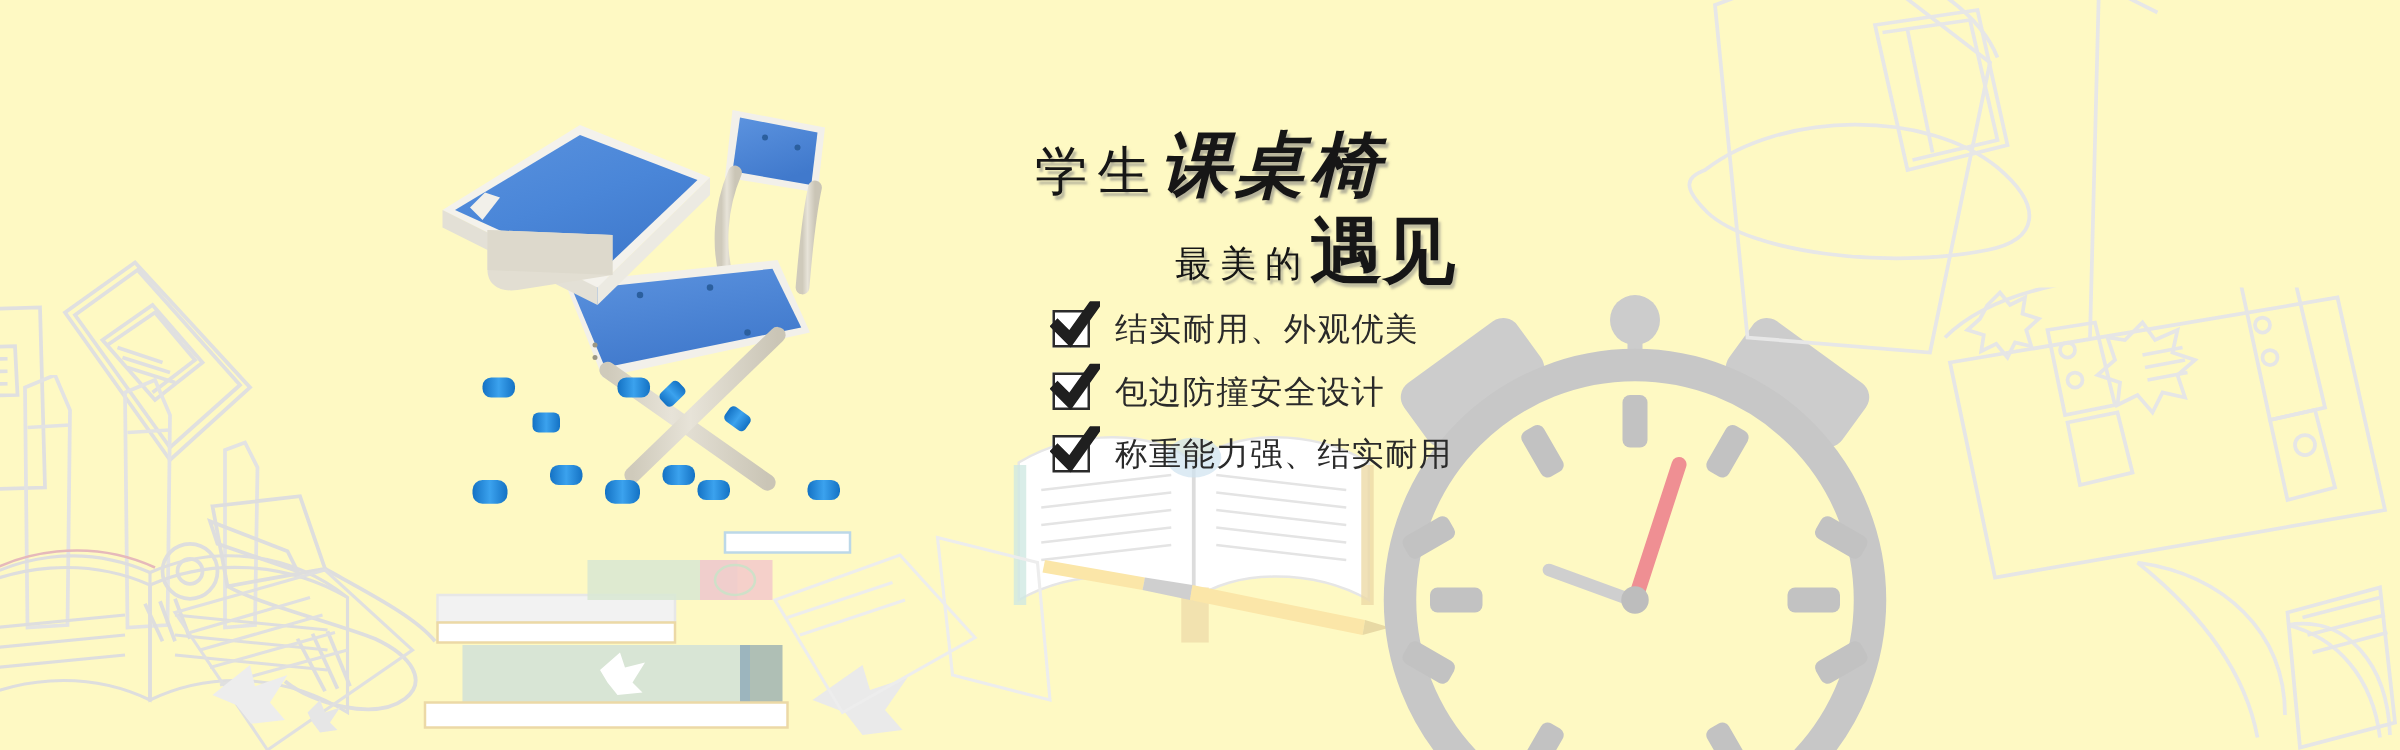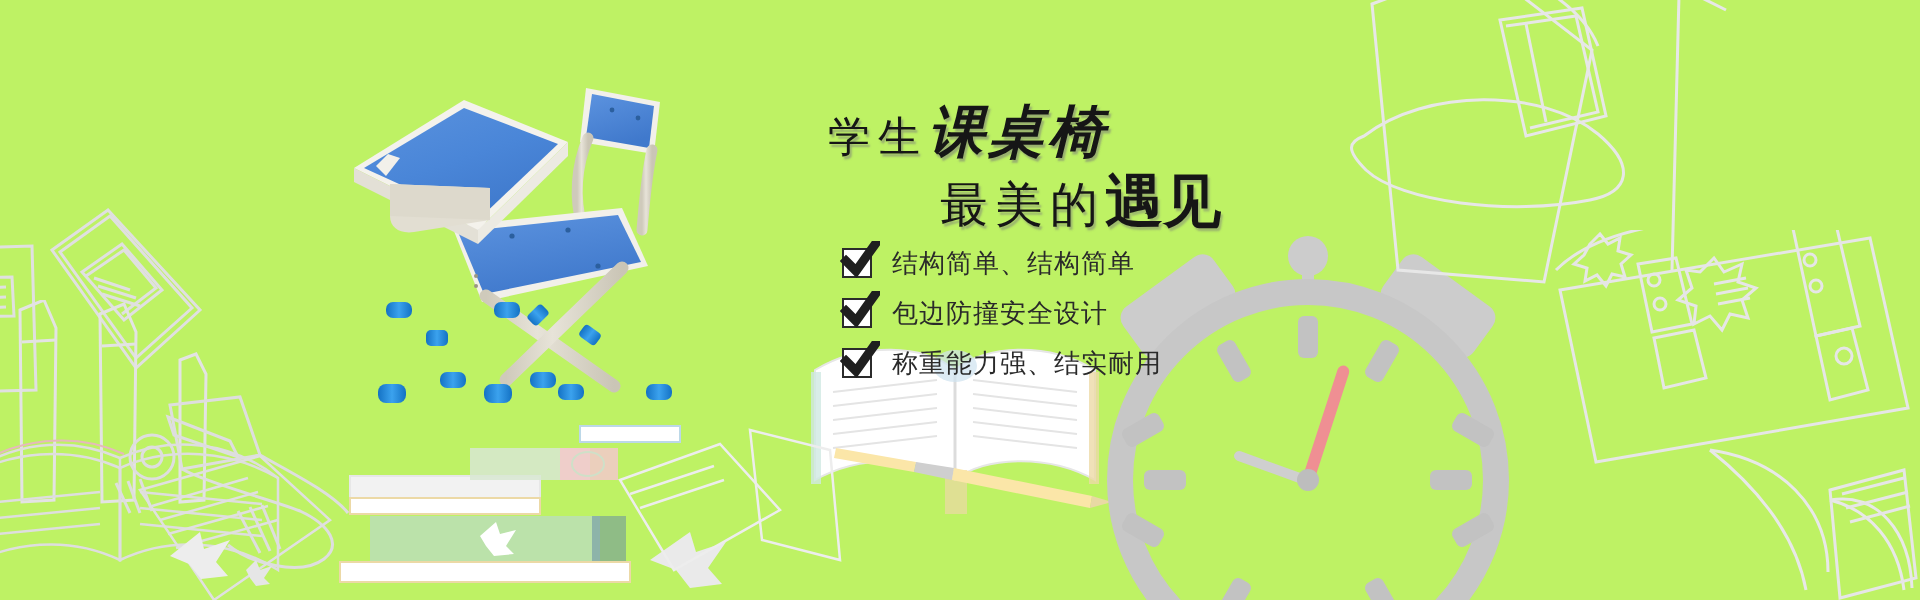--- a/index.html
+++ b/index.html
@@ -5,21 +5,21 @@
   html,body{margin:0;padding:0;}
   body{
     width:1920px;height:600px;
     font-family:"DejaVu Sans","Liberation Sans",sans-serif;
     background:#ffffff;
     overflow:hidden;
   }
   .banner{
     position:relative;
     width:1920px;height:600px;
-    background:#bef264;
+    background:#fef9c3;
     overflow:hidden;
   }
   
   .bg-art{position:absolute;inset:0;pointer-events:none;}
   .bg-art svg{position:absolute;}
 
   
   .product{
     position:absolute;
     left:330px;top:80px;
@@ -50,21 +50,21 @@
   .hl-line1 .big{font-size:56px;font-weight:700;font-style:italic;letter-spacing:4px;}
 
   .hl-line2{
     position:absolute;left:120px;top:68px;
     font-family:"DejaVu Serif","Liberation Serif",serif;
     font-size:44px;
     color:#161616;
     white-space:nowrap;
     text-shadow:2px 3px 2px rgba(120,120,120,.5);
   }
-  .hl-line2 .small{font-size:48px;letter-spacing:7px;}
+  .hl-line2 .small{font-size:29px;letter-spacing:7px;}
   .hl-line2 .bold{
     font-family:"DejaVu Sans","Liberation Sans",sans-serif;
     font-size:58px;font-weight:700;letter-spacing:0px;
     text-shadow:2px 3px 2px rgba(120,120,120,.45);
     margin-top:48px;
   }
 
   .features{
     position:absolute;left:22px;top:152px;
     list-style:none;margin:0;padding:0;
@@ -428,21 +428,21 @@
     </div>
 
     <ul class="features">
       <li class="feature">
         <span class="check-icon">
           <span class="box"></span>
           <svg width="40" height="42" viewBox="0 0 40 42">
               <path d="M6 20 L16 30 L36 2" stroke="#1f1f1f" stroke-width="9" fill="none" stroke-linecap="square"></path>
             </svg>
         </span>
-        <span class="feature-text">结构简单、结构简单</span>
+        <span class="feature-text">结实耐用、外观优美</span>
       </li>
       <li class="feature">
         <span class="check-icon">
           <span class="box"></span>
           <svg width="40" height="42" viewBox="0 0 40 42">
               <path d="M6 20 L16 30 L36 2" stroke="#1f1f1f" stroke-width="9" fill="none" stroke-linecap="square"></path>
             </svg>
         </span>
         <span class="feature-text">包边防撞安全设计</span>
       </li>

